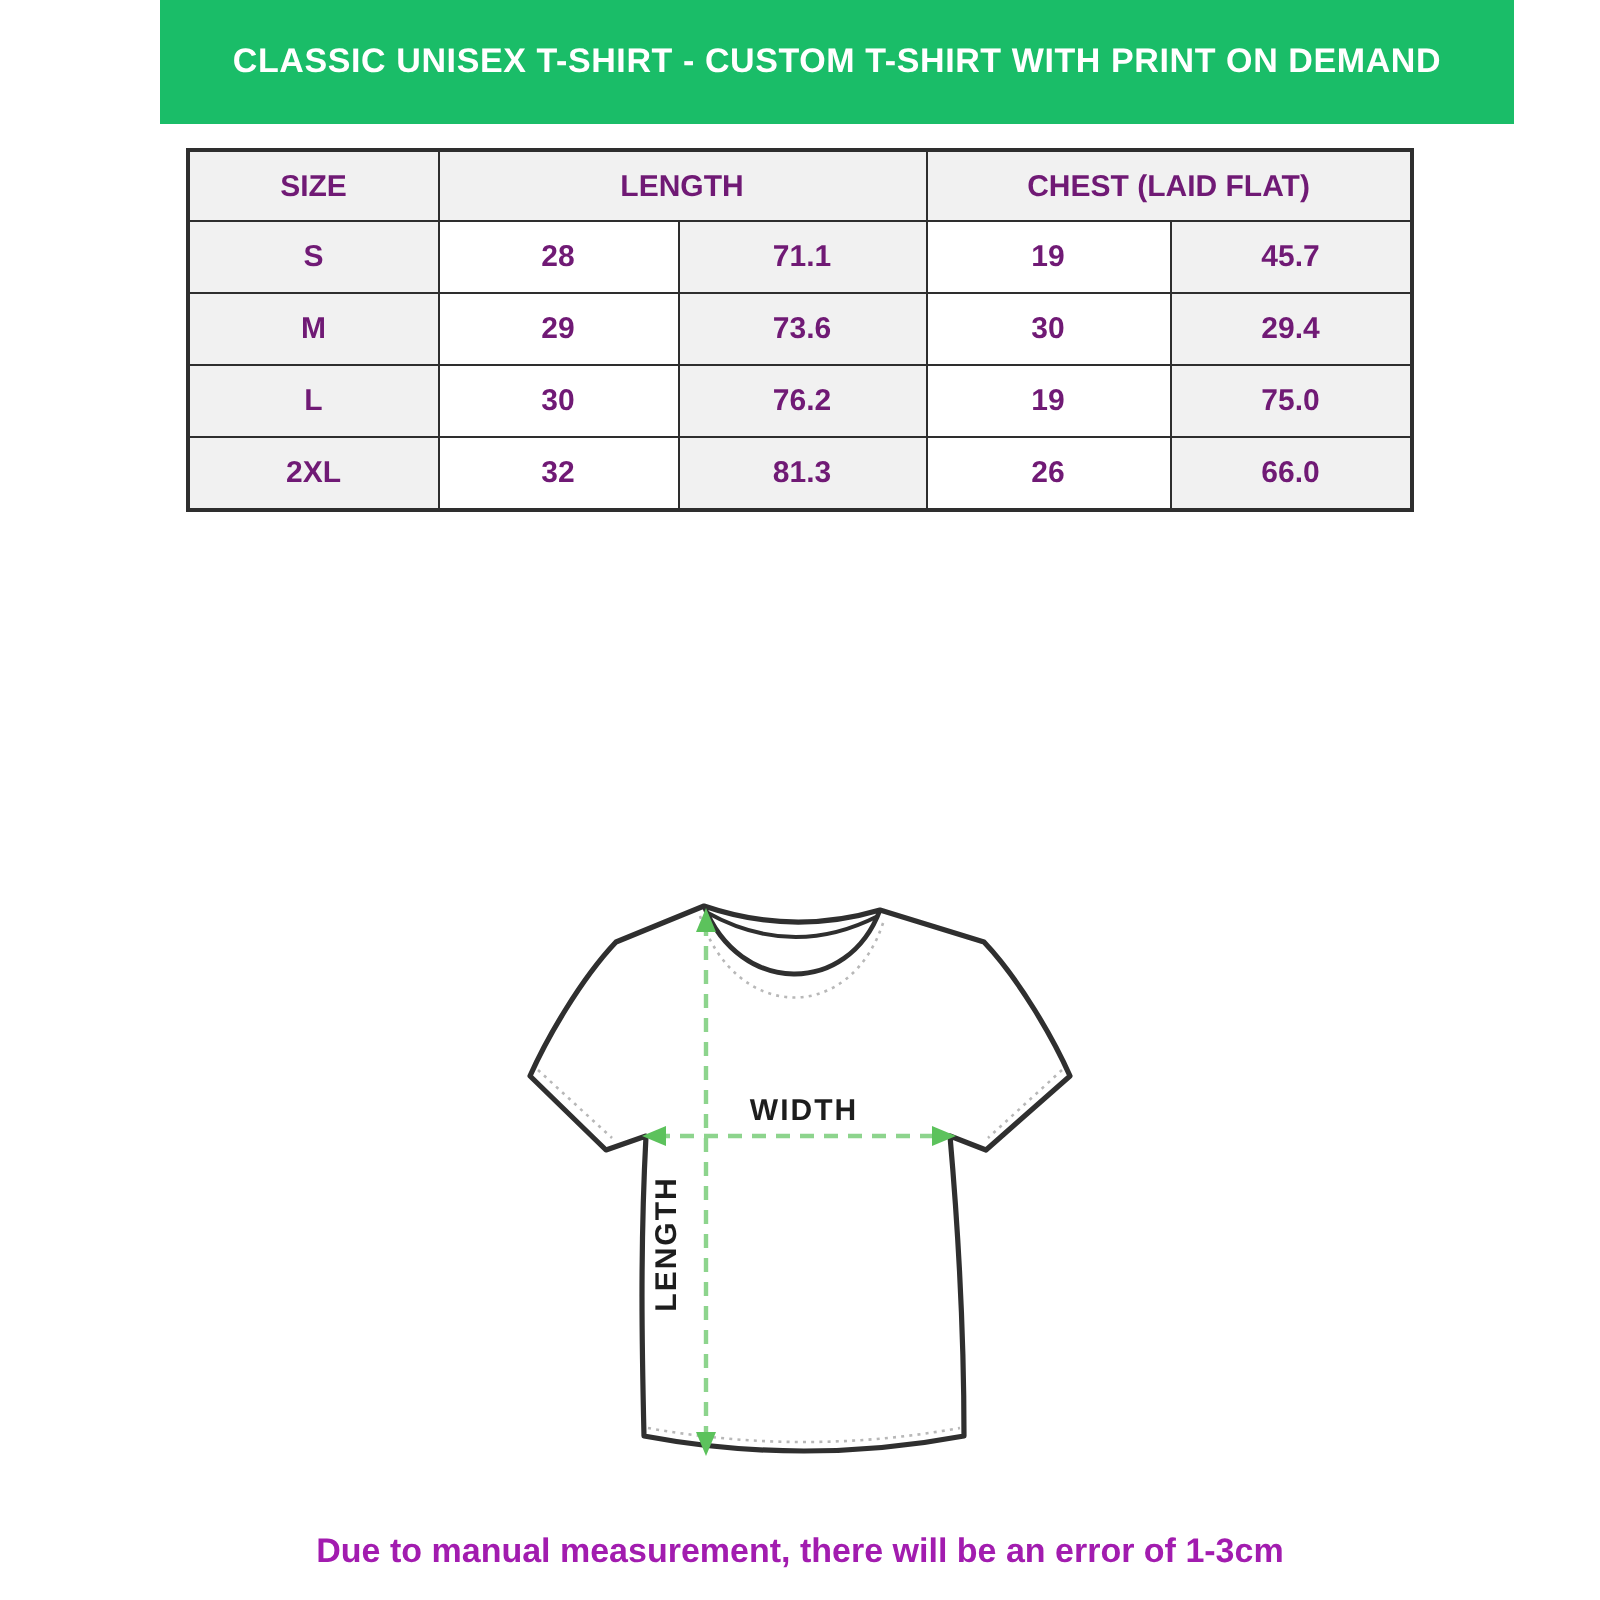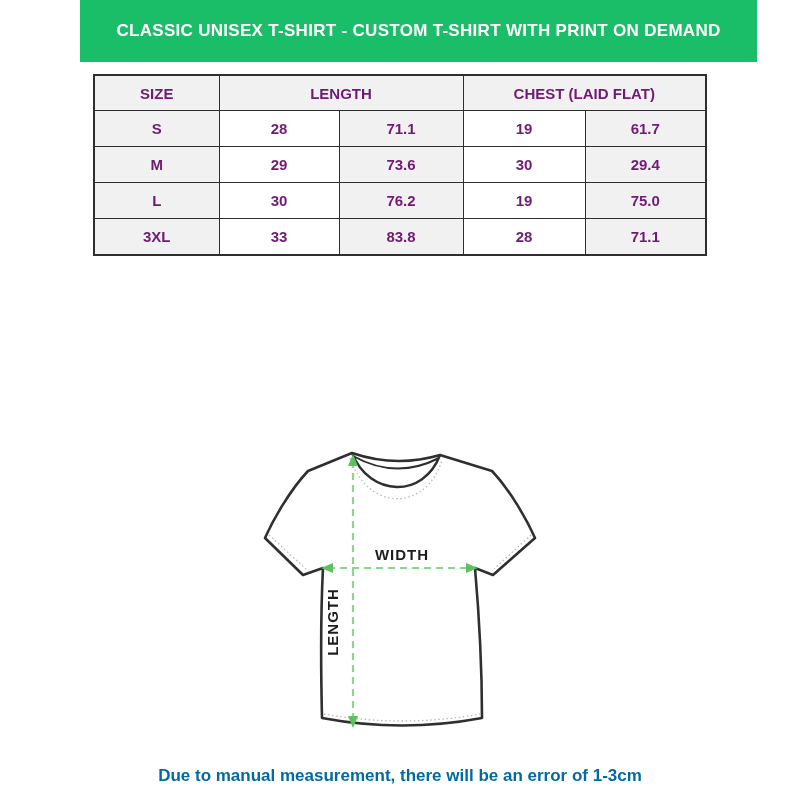--- a/index.html
+++ b/index.html
@@ -46,21 +46,21 @@
   .diagram {
     position: absolute;
     left: 240px; top: 440px;
     width: 320px; height: 300px;
   }
   .footer-note {
     position: absolute;
     left: 0; right: 0; top: 763px;
     height: 26px; line-height: 26px;
     text-align: center;
-    color: #0369a1;
+    color: #a21caf;
     font-size: 17px;
     font-weight: bold;
   }
   svg text.measure-label {
     font-family: "Liberation Sans", sans-serif;
     font-size: 15px;
     font-weight: bold;
     fill: #1d1d1d;
     letter-spacing: 1px;
   }
@@ -86,42 +86,42 @@
       <th colspan="2">LENGTH</th>
       <th colspan="2">CHEST (LAID FLAT)</th>
     </tr>
   </thead>
   <tbody>
     <tr>
       <td class="shaded">S</td>
       <td class="plain">28</td>
       <td class="shaded">71.1</td>
       <td class="plain">19</td>
-      <td class="shaded">61.7</td>
+      <td class="shaded">45.7</td>
     </tr>
     <tr>
       <td class="shaded">M</td>
       <td class="plain">29</td>
       <td class="shaded">73.6</td>
       <td class="plain">30</td>
       <td class="shaded">29.4</td>
     </tr>
     <tr>
       <td class="shaded">L</td>
       <td class="plain">30</td>
       <td class="shaded">76.2</td>
       <td class="plain">19</td>
       <td class="shaded">75.0</td>
     </tr>
     <tr>
-      <td class="shaded">3XL</td>
-      <td class="plain">33</td>
-      <td class="shaded">83.8</td>
-      <td class="plain">28</td>
-      <td class="shaded">71.1</td>
+      <td class="shaded">2XL</td>
+      <td class="plain">32</td>
+      <td class="shaded">81.3</td>
+      <td class="plain">26</td>
+      <td class="shaded">66.0</td>
     </tr>
   </tbody>
 </table>
 
 <svg class="diagram" viewBox="0 0 320 300">
 
   <g>
     <path fill="#ffffff" stroke="#2f2f2f" stroke-width="2.6" stroke-linejoin="round" d="M68,31
          L112,13
          Q156,28 200,15

